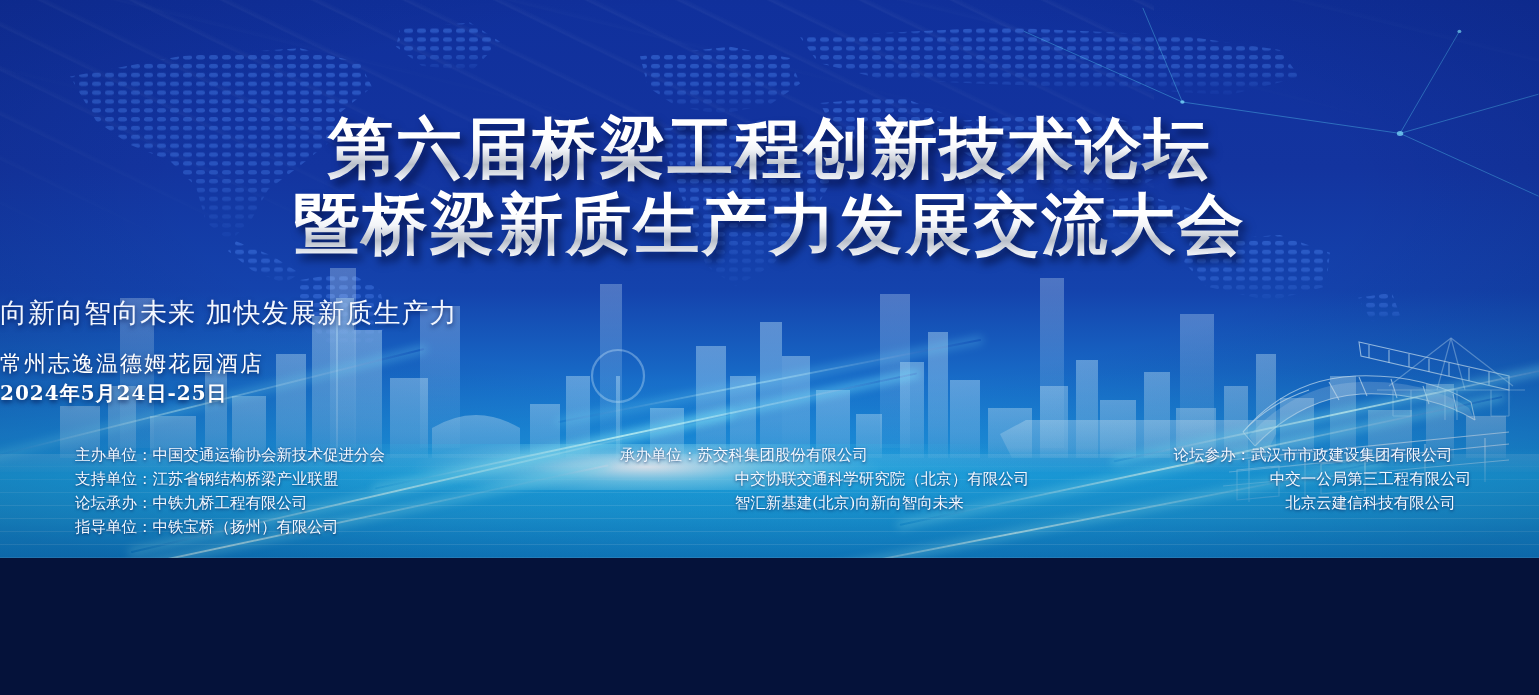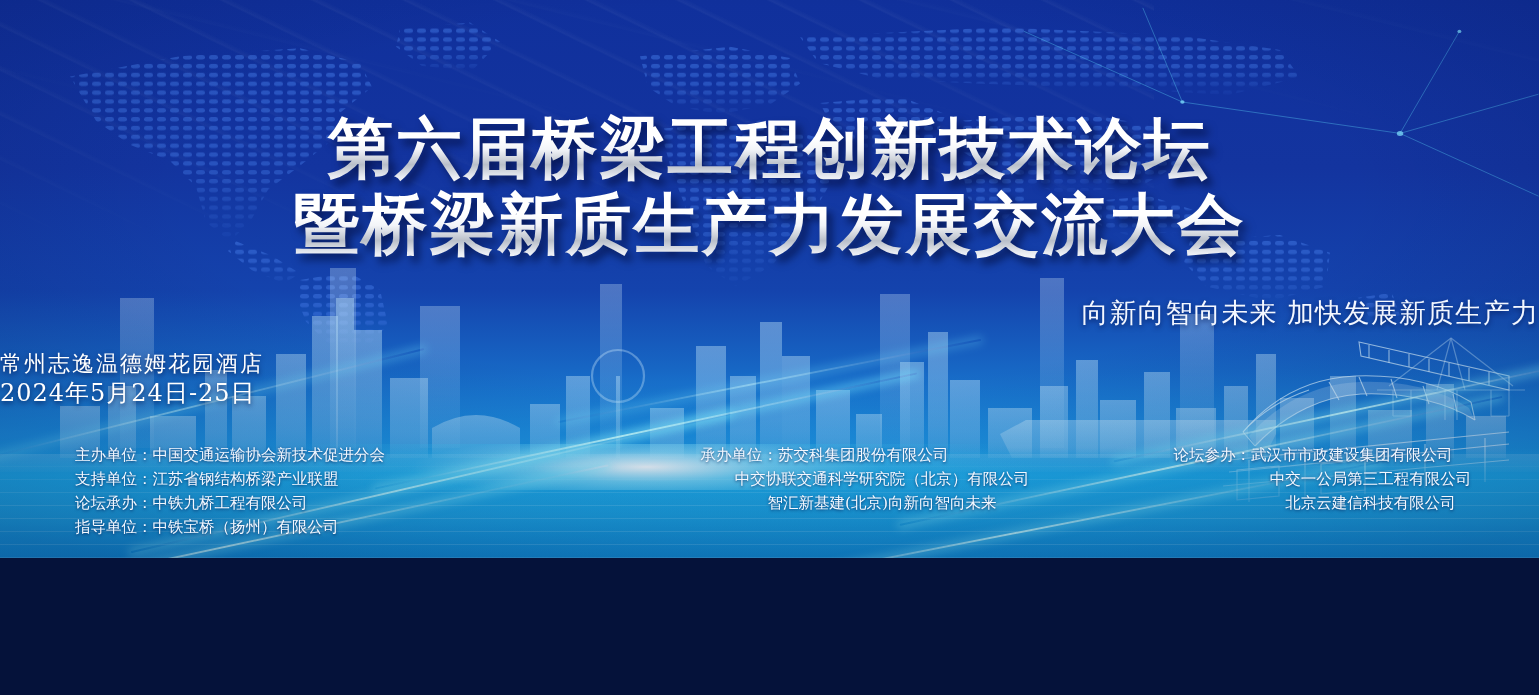--- a/index.html
+++ b/index.html
@@ -126,49 +126,49 @@
     background:linear-gradient(to bottom, #ffffff 0%, #ffffff 38%, #f2f4f8 52%, #b9bfc9 72%, #e9ecf2 88%, #ffffff 100%);
     -webkit-background-clip:text;
     background-clip:text;
     color:transparent;
     -webkit-text-fill-color:transparent;
     filter:drop-shadow(5px 6px 4px rgba(2,12,60,.75));
     white-space:nowrap;
   }
 
   .slogan{
-    position:absolute; left:0; right:0; top:296px; text-align:right;
+    position:absolute; left:0; right:0; top:296px; text-align:left;
     font-family:"DejaVu Serif","Liberation Serif",serif;
     font-size:27px; line-height:34px; color:#f3f7ff;
     letter-spacing:1px;
     text-shadow:0 2px 5px rgba(0,15,70,.7);
     white-space:nowrap;
   }
 
   .venue-block{
     position:absolute; left:0; right:0; top:350px; text-align:left;
     font-family:"DejaVu Serif","Liberation Serif",serif;
     color:#ffffff;
     text-shadow:0 2px 5px rgba(0,15,70,.75);
   }
   .venue{ font-size:22px; line-height:28px; letter-spacing:2px; }
-  .dates{ font-size:24px; line-height:26px; letter-spacing:1px; margin-top:2px; }
+  .dates{ font-size:20px; line-height:26px; letter-spacing:1px; margin-top:2px;font-weight:bold; }
 
   .orgs{ position:absolute; left:0; right:0; top:443px; height:130px; }
   .org-col{
     position:absolute; top:0;
     font-family:"DejaVu Serif","Liberation Serif",serif;
     font-size:15.5px;
     line-height:24px;
     color:#f4f8ff;
     text-shadow:0 1px 3px rgba(0,15,70,.7);
     white-space:nowrap;
   }
   .org-col.left{ left:75px; }
-  .org-col.mid{ left:620px;text-align:center; }
+  .org-col.mid{ left:620px; }
   .org-col.right{ left:1155px;text-align:center; }
   .org-row{ display:block; }
   .org-label{ display:inline-block; }
   .org-indent{ padding-left:7.4em; }
 </style>
 </head>
 <body>
 
 <div id="banner">
 

